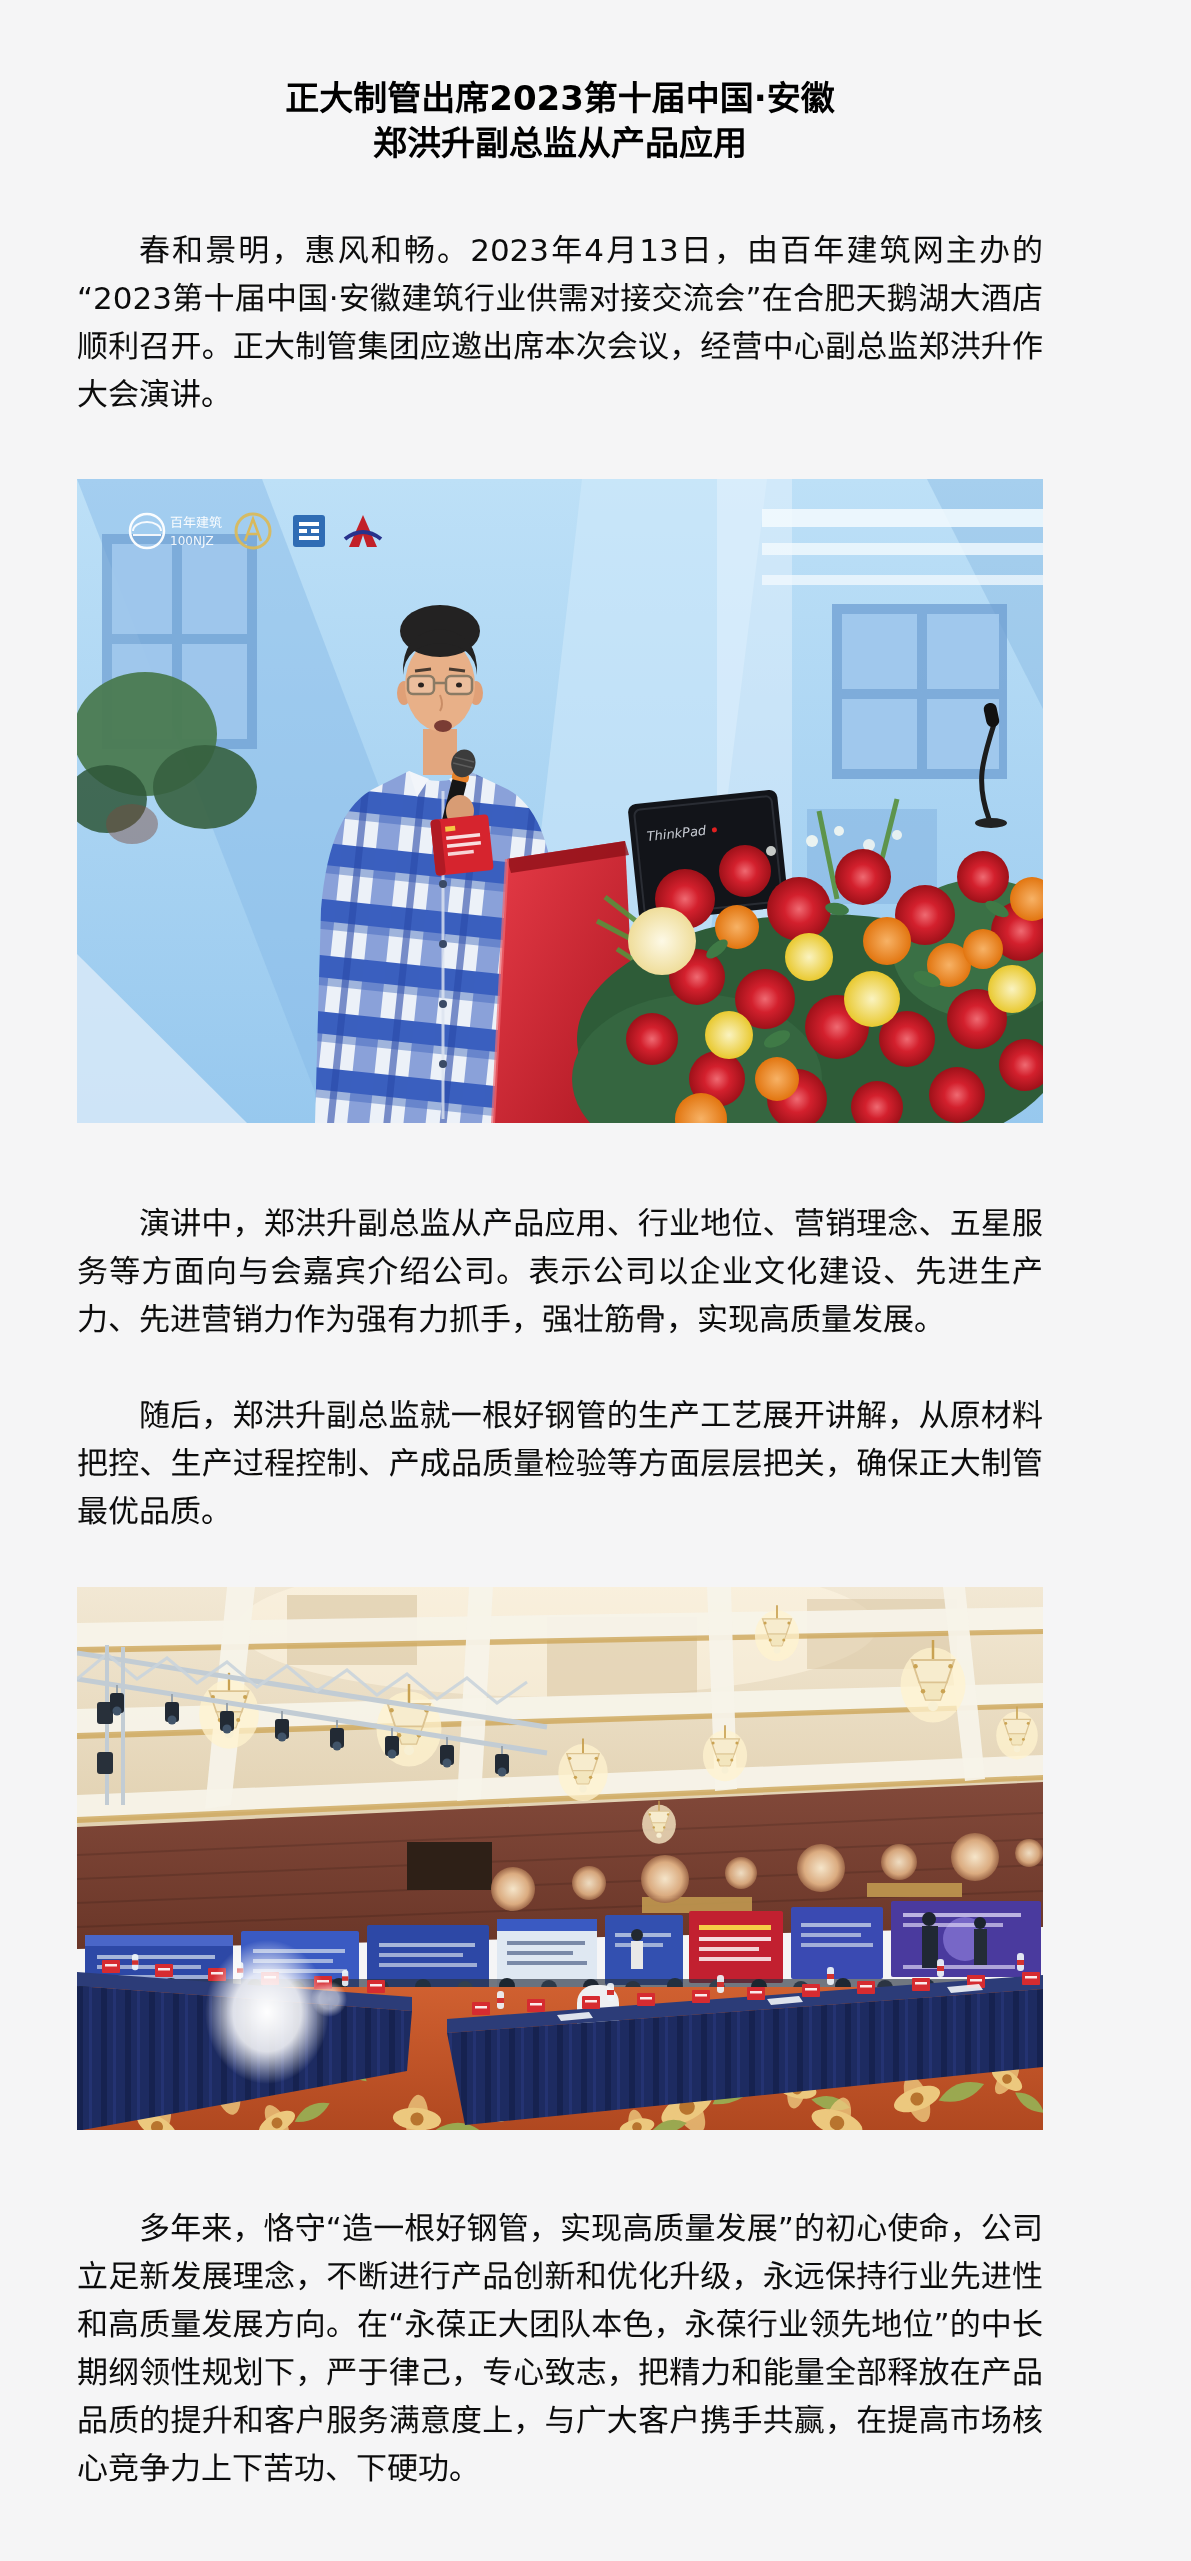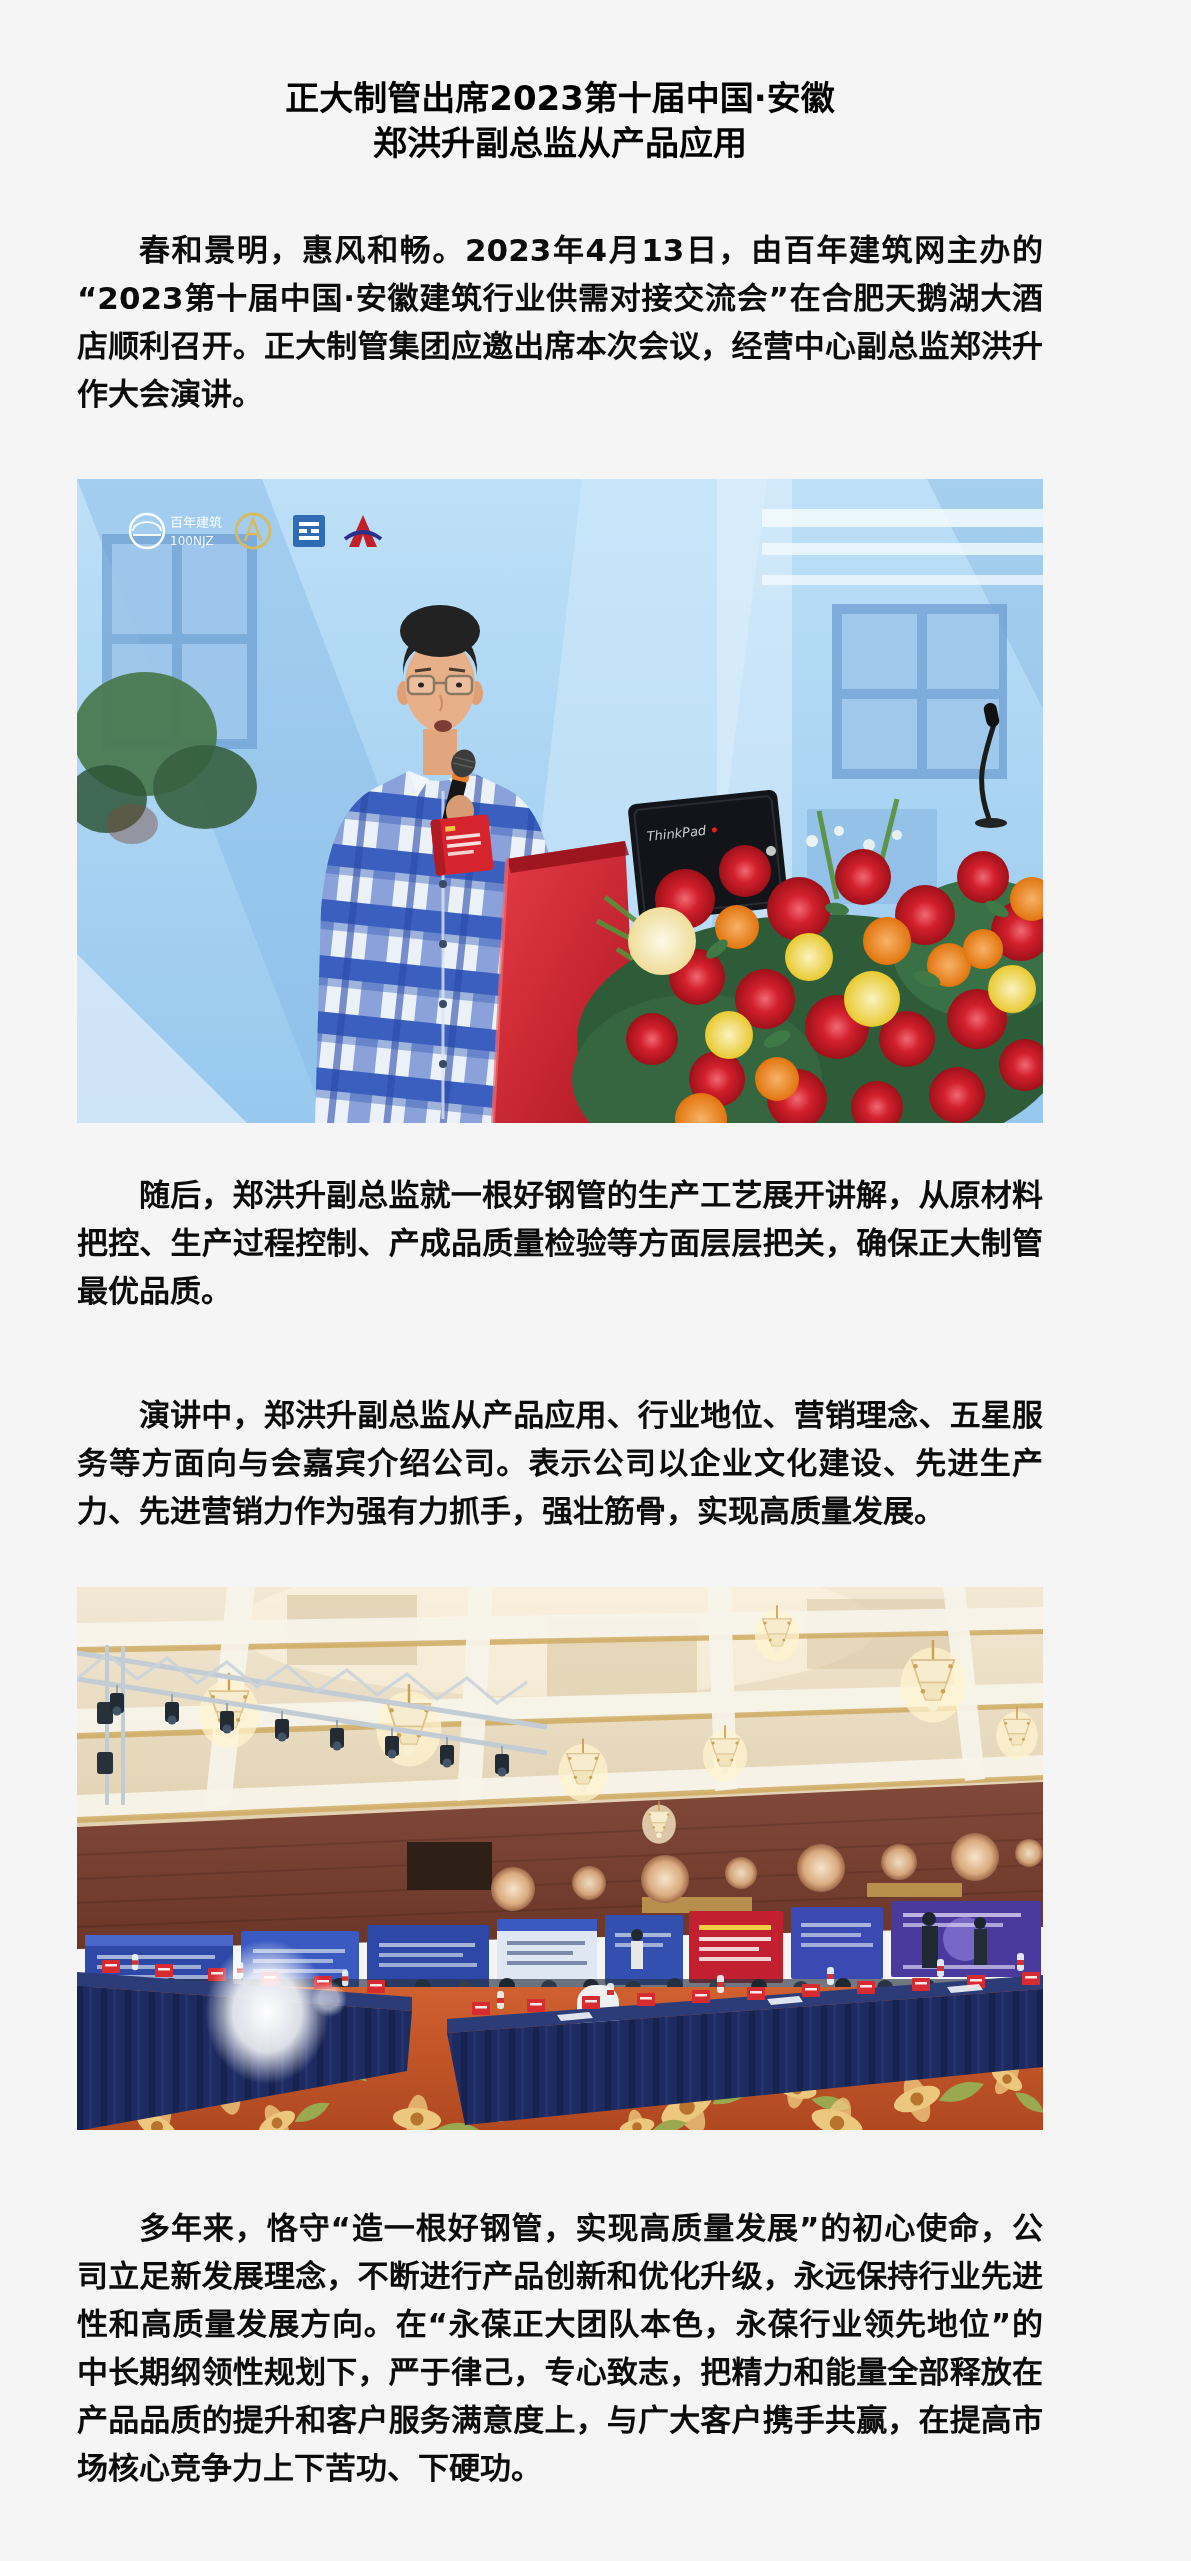--- a/index.html
+++ b/index.html
@@ -11,21 +11,21 @@
   }
   .page{width:1120px;height:2561px;position:relative}
   .title{
     width:966px;margin:0 auto;padding-top:76px;
     font-size:34px;line-height:45px;font-weight:700;
     text-align:center;color:#000;
   }
   .para{
     width:966px;margin:2px auto;
     font-size:31px;line-height:48px;
-    text-align:justify;text-indent:2em;color:#0c0c0c;font-weight:bold;
+    text-align:justify;text-indent:2em;color:#0c0c0c;
   }
   .p1{margin-top:60px}
   .p2{margin-top:76px}
   .p3{margin-top:48px}
   .p4{margin-top:74px}
   figure{margin:0 auto;display:block;width:966px}
   .ph1{margin-top:61px}
   .ph2{margin-top:52px}
   svg{display:block}
 </style>
@@ -243,23 +243,23 @@
         <circle cx="700" cy="600" r="22" fill="url(#roseO)"></circle>
         <ellipse cx="700" cy="560" rx="14" ry="7" fill="#3f7a46" transform="rotate(-25 700 560)"></ellipse>
         <ellipse cx="850" cy="500" rx="14" ry="7" fill="#3f7a46" transform="rotate(20 850 500)"></ellipse>
         <ellipse cx="640" cy="470" rx="13" ry="6" fill="#3f7a46" transform="rotate(-40 640 470)"></ellipse>
         <ellipse cx="920" cy="430" rx="13" ry="6" fill="#3f7a46" transform="rotate(30 920 430)"></ellipse>
         <ellipse cx="760" cy="430" rx="12" ry="6" fill="#3f7a46" transform="rotate(10 760 430)"></ellipse>
       </g>
     </svg>
   </figure>
 
+  <p class="para p2">演讲中，郑洪升副总监从产品应用、行业地位、营销理念、五星服务等方面向与会嘉宾介绍公司。表示公司以企业文化建设、先进生产力、先进营销力作为强有力抓手，强壮筋骨，实现高质量发展。</p>
+
   <p class="para p3">随后，郑洪升副总监就一根好钢管的生产工艺展开讲解，从原材料把控、生产过程控制、产成品质量检验等方面层层把关，确保正大制管最优品质。</p>
-
-  <p class="para p2">演讲中，郑洪升副总监从产品应用、行业地位、营销理念、五星服务等方面向与会嘉宾介绍公司。表示公司以企业文化建设、先进生产力、先进营销力作为强有力抓手，强壮筋骨，实现高质量发展。</p>
 
   <figure class="ph2">
     <svg width="966" height="543" viewBox="0 0 966 543" role="img" aria-label="会议现场：宴会厅吊灯与舞台灯架下，嘉宾在深蓝色条桌前就座">
       <defs>
         <linearGradient id="ceilG" x1="0" y1="0" x2="0" y2="1">
           <stop offset="0" stop-color="#f2e8d4"></stop>
             <stop offset="1" stop-color="#e0cfae"></stop>
         </linearGradient>
         <linearGradient id="wallG" x1="0" y1="0" x2="0" y2="1">
           <stop offset="0" stop-color="#82493a"></stop>

